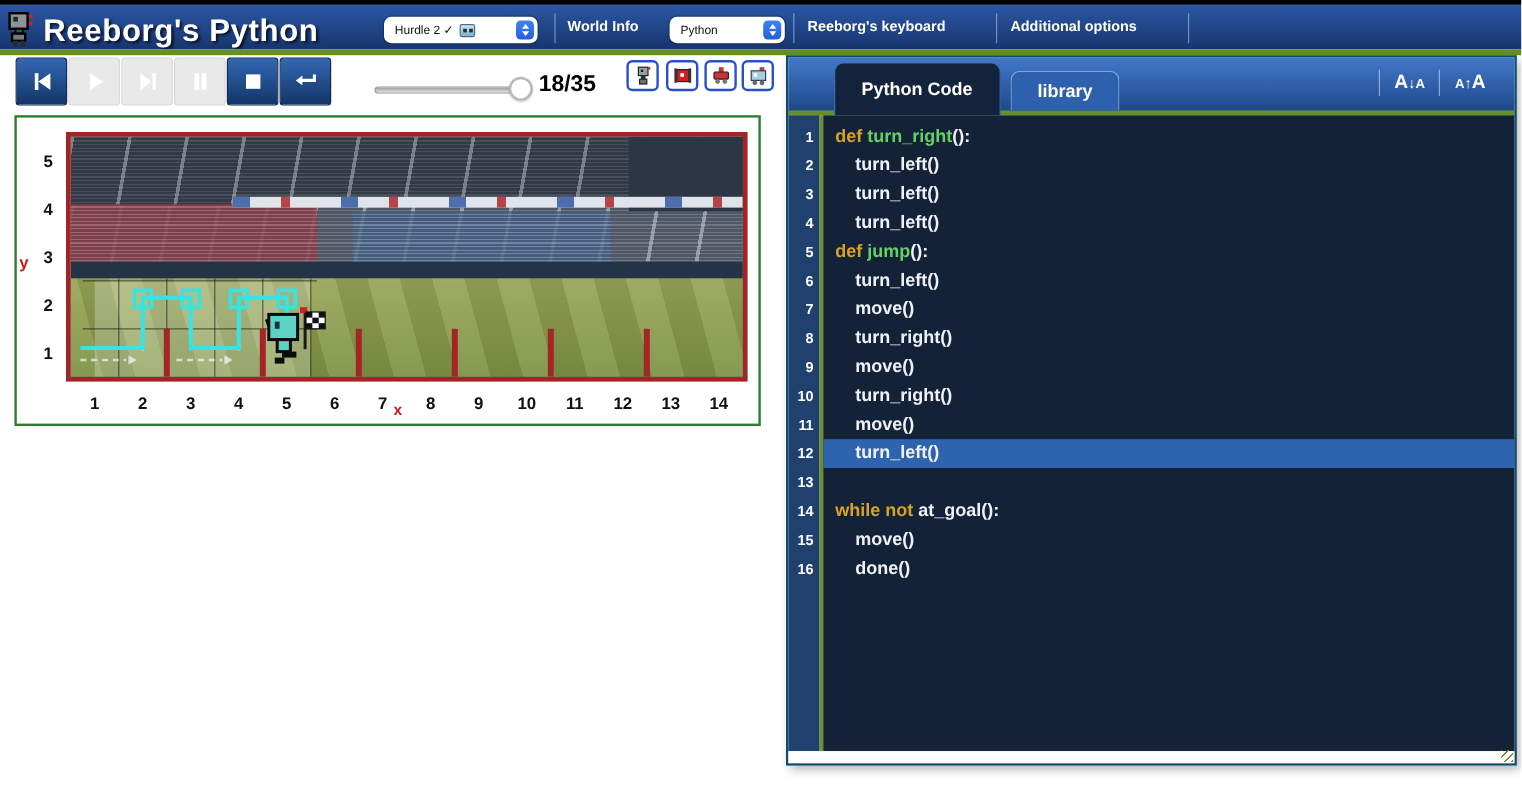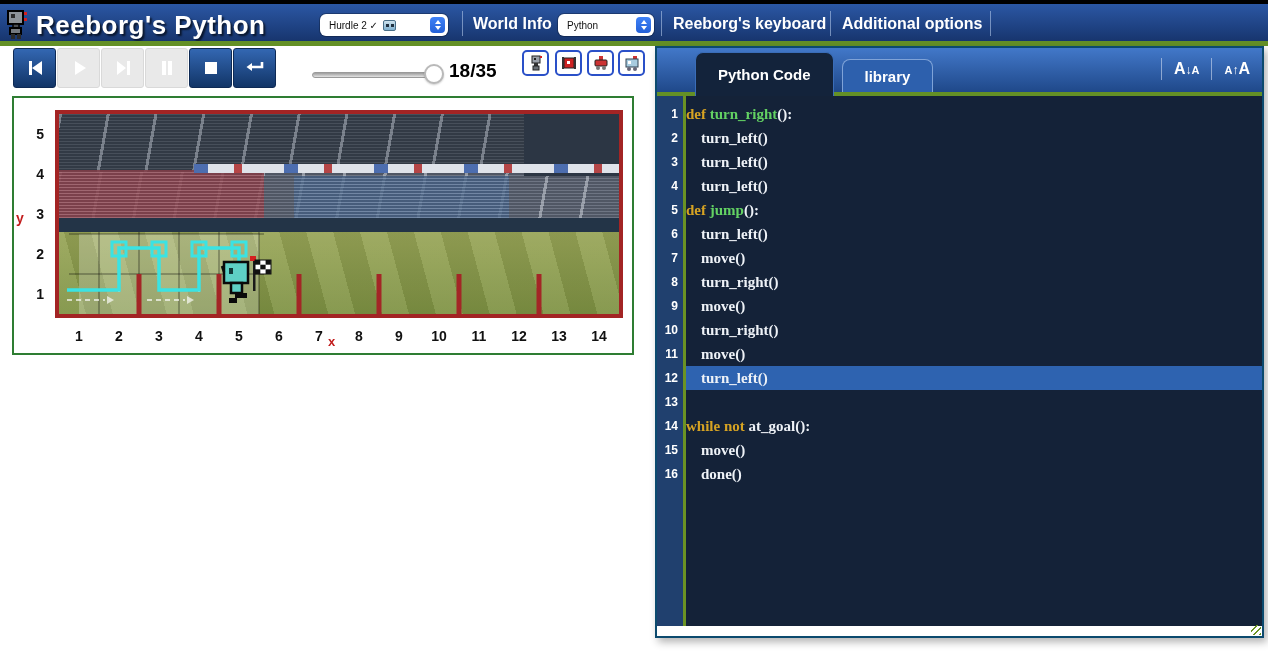--- a/index.html
+++ b/index.html
@@ -7,21 +7,21 @@
   body { font-family: "Liberation Sans", sans-serif; }
   .page { position:relative; width:1268px; height:666px; background:#fff; overflow:hidden; }
 
   
   .topbar { position:absolute; left:0; top:0; width:1268px; height:41px;
     background:linear-gradient(#2b57a4,#17356e); border-top:4px solid #000; }
   .brand { position:absolute; left:6px; top:5px; display:flex; align-items:center; gap:6px; }
   .app-title { color:#fff; font-size:26px; font-weight:bold; letter-spacing:0.5px;
     text-shadow:2px 2px 2px rgba(0,0,0,.65); }
   .nav-sep { position:absolute; top:7px; width:1px; height:25px; background:rgba(190,210,240,.55); }
-  .nav-item { position:absolute; top:11px; color:#fff; font-weight:bold; font-size:16px; cursor:default; }
+  .nav-item { position:absolute; top:11px; color:#fff; font-weight:bold; font-size:12px; cursor:default; }
   .mac-select { position:absolute; top:10px; height:22px; background:#fff; border-radius:6px;
     display:flex; align-items:center; padding:0 3px 0 9px; font-size:10px; color:#111; gap:5px;
     box-shadow:0 0 0 1px rgba(0,0,0,.25); }
   .mac-select .grow { flex:1; }
   .stepper { width:15px; height:16px; background:linear-gradient(#3f82f7,#2360d8); border-radius:4px;
     display:flex; flex-direction:column; align-items:center; justify-content:center; gap:2px; }
   .stepper i { display:block; width:0; height:0; border-left:3px solid transparent; border-right:3px solid transparent; }
   .stepper .up { border-bottom:4px solid #fff; }
   .stepper .dn { border-top:4px solid #fff; }
   .mini-robot { width:13px; height:11px; background:linear-gradient(#cfe3ee,#7fb0cf); border:1px solid #4a6f88; border-radius:2px; position:relative; }
@@ -89,31 +89,31 @@
   .panel { position:absolute; left:655px; top:46px; width:609px; height:592px; background:#fff;
     border:2px solid #0c4a6e; box-shadow:3px 4px 8px rgba(0,0,0,.3); }
   .tabbar { position:absolute; left:0; top:0; width:605px; height:48px;
     background:linear-gradient(#4278c9,#1c4484); }
   .green-strip-tab { position:absolute; left:0; bottom:0; width:100%; height:4px; background:#649026; z-index:1; }
   .tabs { position:absolute; left:38px; bottom:0; display:flex; align-items:flex-end; gap:8px; height:48px; z-index:2; }
   .tab { border-radius:8px 8px 0 0; color:#fff; font-weight:bold; font-size:15px;
     padding:0 22px; display:flex; align-items:center; cursor:pointer; }
   .tab.active { height:44px; background:#13233b; border:1px solid #3a6db8; border-bottom:none; z-index:3; }
   .tab.inactive { height:33px; margin-bottom:4px; background:#2d60ad; border:1px solid #7fa3d8; border-bottom:none; }
-  .font-controls { position:absolute; right:0; top:10px; display:flex; z-index:2;margin-left:34px; }
+  .font-controls { position:absolute; right:12px; top:10px; display:flex; z-index:2;margin-left:34px; }
   .font-btn { color:#fff; font-weight:bold; padding:2px 12px; border-left:1px solid rgba(220,230,245,.55); cursor:pointer; }
   .font-btn .lg { font-size:16px; } .font-btn .sm { font-size:11px; } .font-btn .ar { font-size:12px; }
   .editor { position:absolute; left:0; top:48px; width:605px; height:530px; display:flex; }
   .gutter { width:26px; background:#20406e; padding:6px 0; }
   .gnum { height:24px; line-height:24px; color:#fff; font-size:12px; font-weight:bold;
     text-align:right; padding-right:5px; font-family:"Liberation Sans", sans-serif; }
   .gutter-line { width:3px; background:#6b9324; }
   .code { flex:1; background:#142238; padding:6px 0; overflow:hidden; cursor:text; }
   .code-row { height:24px; line-height:24px; white-space:pre;
-    font-family:Liberation Serif, serif; font-size:15px; font-weight:bold; padding-left:0; }
+    font-family:Liberation Sans, sans-serif; font-size:15px; font-weight:bold; padding-left:10px; }
   .code-row.hl { background:#2e63b0; }
   .c-kw { color:#d6a323; } .c-fn { color:#63d263; } .c-pl { color:#eef2f7; }
   .panel-bottom { position:absolute; left:0; bottom:0; width:605px; height:10px; background:#fff; }
   .resize-grip { position:absolute; right:1px; bottom:1px; width:10px; height:10px;
     background:repeating-linear-gradient(-45deg, #6b9324 0 1.5px, rgba(0,0,0,0) 1.5px 4.5px); cursor:nwse-resize; }
 </style>
 </head>
 <body>
 
 <div class="page">

